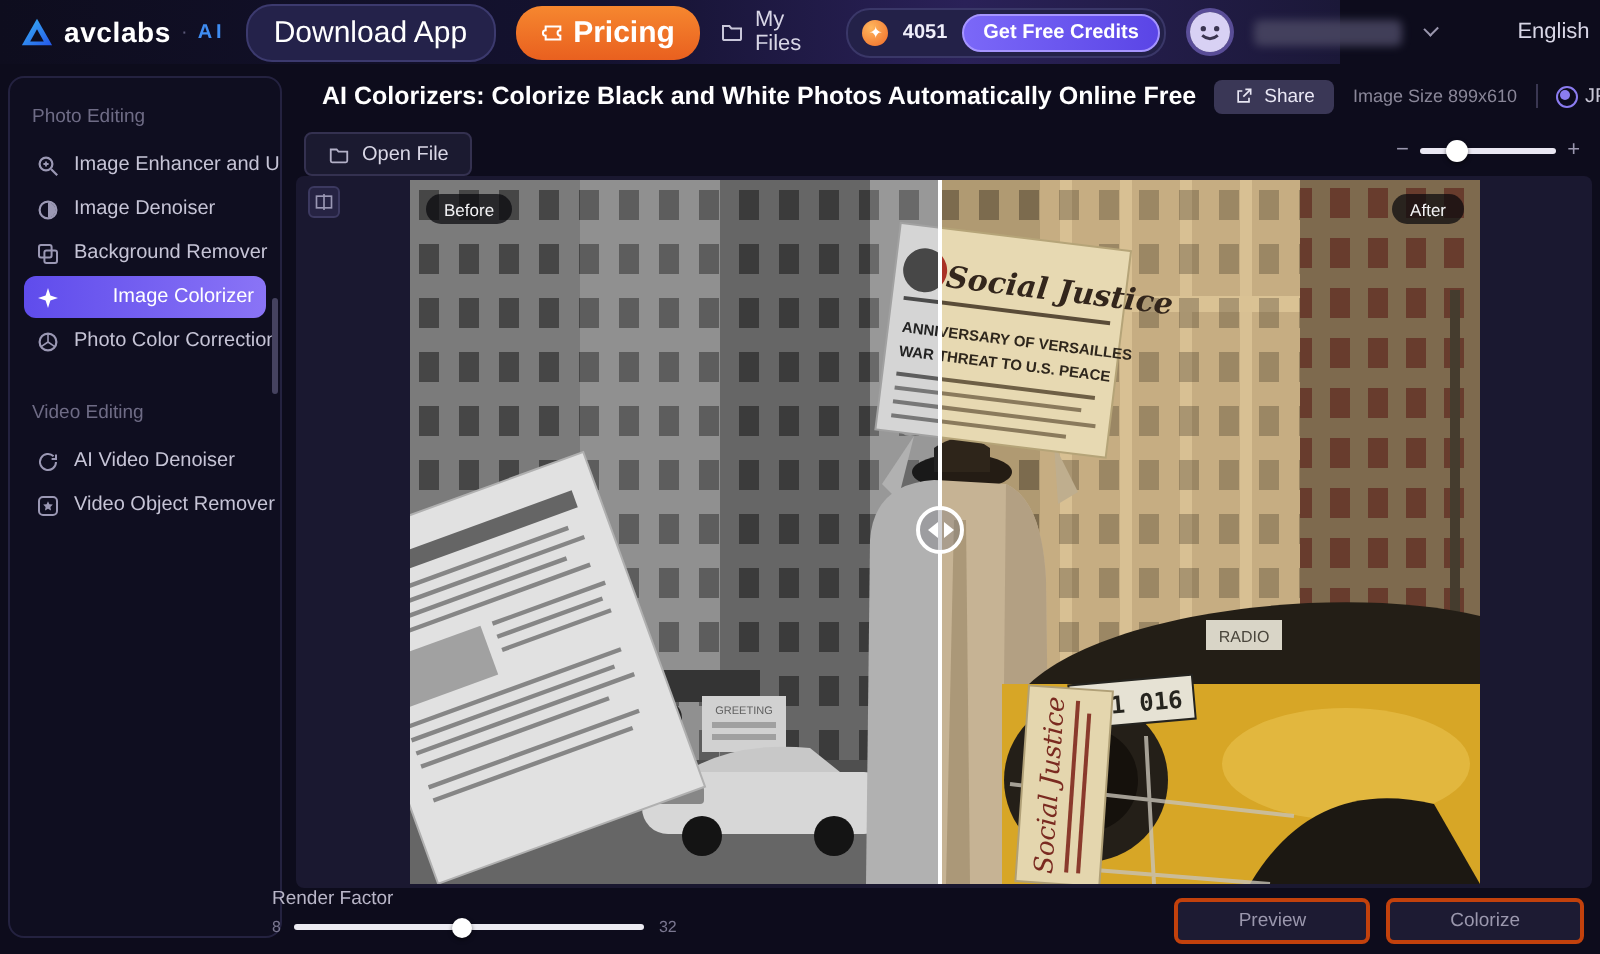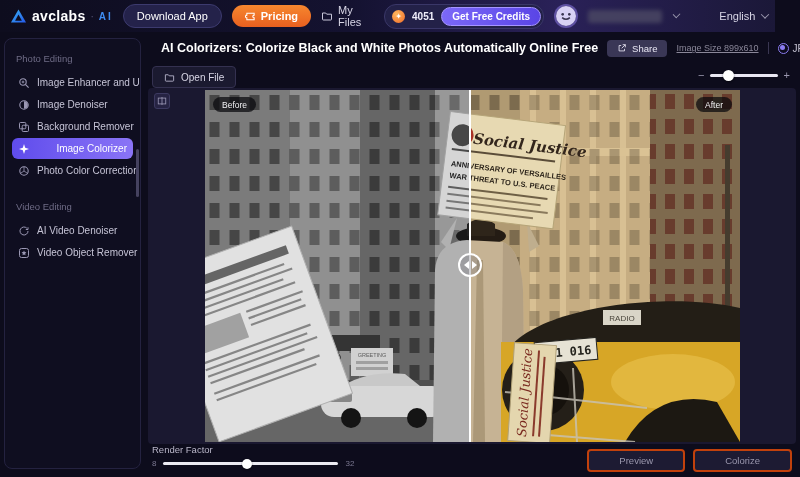--- a/index.html
+++ b/index.html
@@ -1,29 +1,29 @@
 <!DOCTYPE html>
 <html><head>
 <meta charset="utf-8">
 <style>
   * { margin:0; padding:0; box-sizing:border-box; }
   html,body { width:800px; height:477px; overflow:hidden; background:#05040d;
               font-family:"Liberation Sans", sans-serif; }
   .app { position:relative; width:800px; height:477px; background:#0d0c1c; }
 
   
-  .topbar { position:absolute; left:0; top:0; width:775px; height:32px;
+  .topbar { position:absolute; left:0; top:0; width:670px; height:32px;
     display:flex; align-items:center; padding:0 10px; gap:10px;
     background:linear-gradient(90deg,#0e0d1e 0%,#141230 45%,#2a2158 72%,#1b1838 100%); }
   .brand { display:flex; align-items:center; gap:5px; }
   .brand-name { color:#fff; font-weight:bold; font-size:14px; letter-spacing:.3px; }
   .brand-sep { color:#5a5878; font-size:10px; }
   .brand-ai { color:#3f8df2; font-weight:bold; font-size:10px; letter-spacing:2px; }
   .pill-btn { display:flex; align-items:center; gap:5px; border-radius:13px;
-    font-size:11px; padding:5px 13px; color:#fff; cursor:pointer; white-space:nowrap; }
+    font-size:15px; padding:5px 13px; color:#fff; cursor:pointer; white-space:nowrap; }
   .btn-download-app { background:#24224a; border:1px solid #3c3a6e; }
   .btn-pricing { background:linear-gradient(180deg,#f6872f,#e9601f); font-weight:bold; }
   .topbar-right { margin-left:auto; display:flex; align-items:center; gap:12px; }
   .myfiles { display:flex; align-items:center; gap:5px; color:#d8d6e6; font-size:11px; cursor:pointer; }
   .credits-wrap { display:flex; align-items:center; gap:7px; background:#232148;
     border-radius:12px; padding:2px 2px 2px 7px; border:1px solid #3a3768; }
   .coin { width:13px; height:13px; border-radius:50%;
     background:radial-gradient(circle at 35% 30%,#ffb75e,#ef6b28); display:flex;
     align-items:center; justify-content:center; color:#fff; font-size:8px; }
   .credits-num { color:#efeefa; font-size:10px; font-weight:bold; }
@@ -54,21 +54,21 @@
     background:#45425f; border-radius:2px; }
 
   
   .title-row { position:absolute; left:152px; top:37px; right:6px; height:22px;
     display:flex; align-items:center; gap:9px; }
   .accent-bar { width:3px; height:13px; background:#7a68f6; border-radius:2px; }
   .page-title { color:#fff; font-size:12.5px; font-weight:bold; white-space:nowrap; }
   .btn-share { display:flex; align-items:center; gap:5px; background:#3a3756;
     border-radius:4px; padding:3px 10px; color:#e9e7f4; font-size:9.5px; cursor:pointer; }
   .title-right { margin-left:auto; display:flex; align-items:center; gap:9px; }
-  .img-size { color:#8a8799; font-size:9px; white-space:nowrap;text-decoration:underline; }
+  .img-size { color:#8a8799; font-size:9px; white-space:nowrap; }
   .vdiv { width:1px; height:12px; background:#3a3752; }
   .radio-opt { display:flex; align-items:center; gap:4px; color:#c9c7d6; font-size:10px; cursor:pointer; }
   .radio { width:11px; height:11px; border:1.5px solid #55526e; border-radius:50%; }
   .radio.checked { border-color:#8b7cf0; }
   .radio.checked::after { content:''; display:block; width:5px; height:5px;
     margin:1.5px; border-radius:50%; background:#8b7cf0; }
 
   
   .tools-row { position:absolute; left:152px; top:66px; height:22px; display:flex; gap:8px; }
   .tool-btn { display:flex; align-items:center; gap:6px; background:#1b1a30;
@@ -102,21 +102,21 @@
     display:flex; align-items:center; justify-content:center; gap:3px; cursor:ew-resize; }
   .tri { width:0; height:0; border-top:4px solid transparent; border-bottom:4px solid transparent; }
   .tri.l { border-right:5px solid #fff; }
   .tri.r { border-left:5px solid #fff; }
   .ba-label { position:absolute; top:7px; background:rgba(8,8,12,.72); color:#f2f2f4;
     font-size:8.5px; padding:2.5px 9px; border-radius:9px; }
   .ba-label.before { left:8px; }
   .ba-label.after { right:8px; }
 
   
-  .footer { position:absolute; left:152px; bottom:6px; right:8px; height:24px; }
+  .footer { position:absolute; left:136px; bottom:6px; right:8px; height:24px; }
   .rf-label { position:absolute; left:0; top:-3px; color:#b9b6c8; font-size:9.5px; }
   .rf-slider { position:absolute; left:0; top:12px; display:flex; align-items:center; gap:7px; }
   .rf-min,.rf-max { color:#7a7790; font-size:8px; }
   .rf-track { position:relative; width:175px; height:3px; background:#ecebf2; border-radius:2px; cursor:pointer; }
   .rf-knob { position:absolute; left:45%; top:-3.5px; width:10px; height:10px;
     border-radius:50%; background:#fff; box-shadow:0 1px 2px rgba(0,0,0,.5); }
   .footer-btns { position:absolute; right:0; top:2px; display:flex; gap:8px; }
   .ghost-btn { background:#1d1b33; border:2px solid #c2410c; border-radius:4px;
     padding:4px 30px; color:#9a97ad; font-size:9.5px; cursor:pointer; }
 

